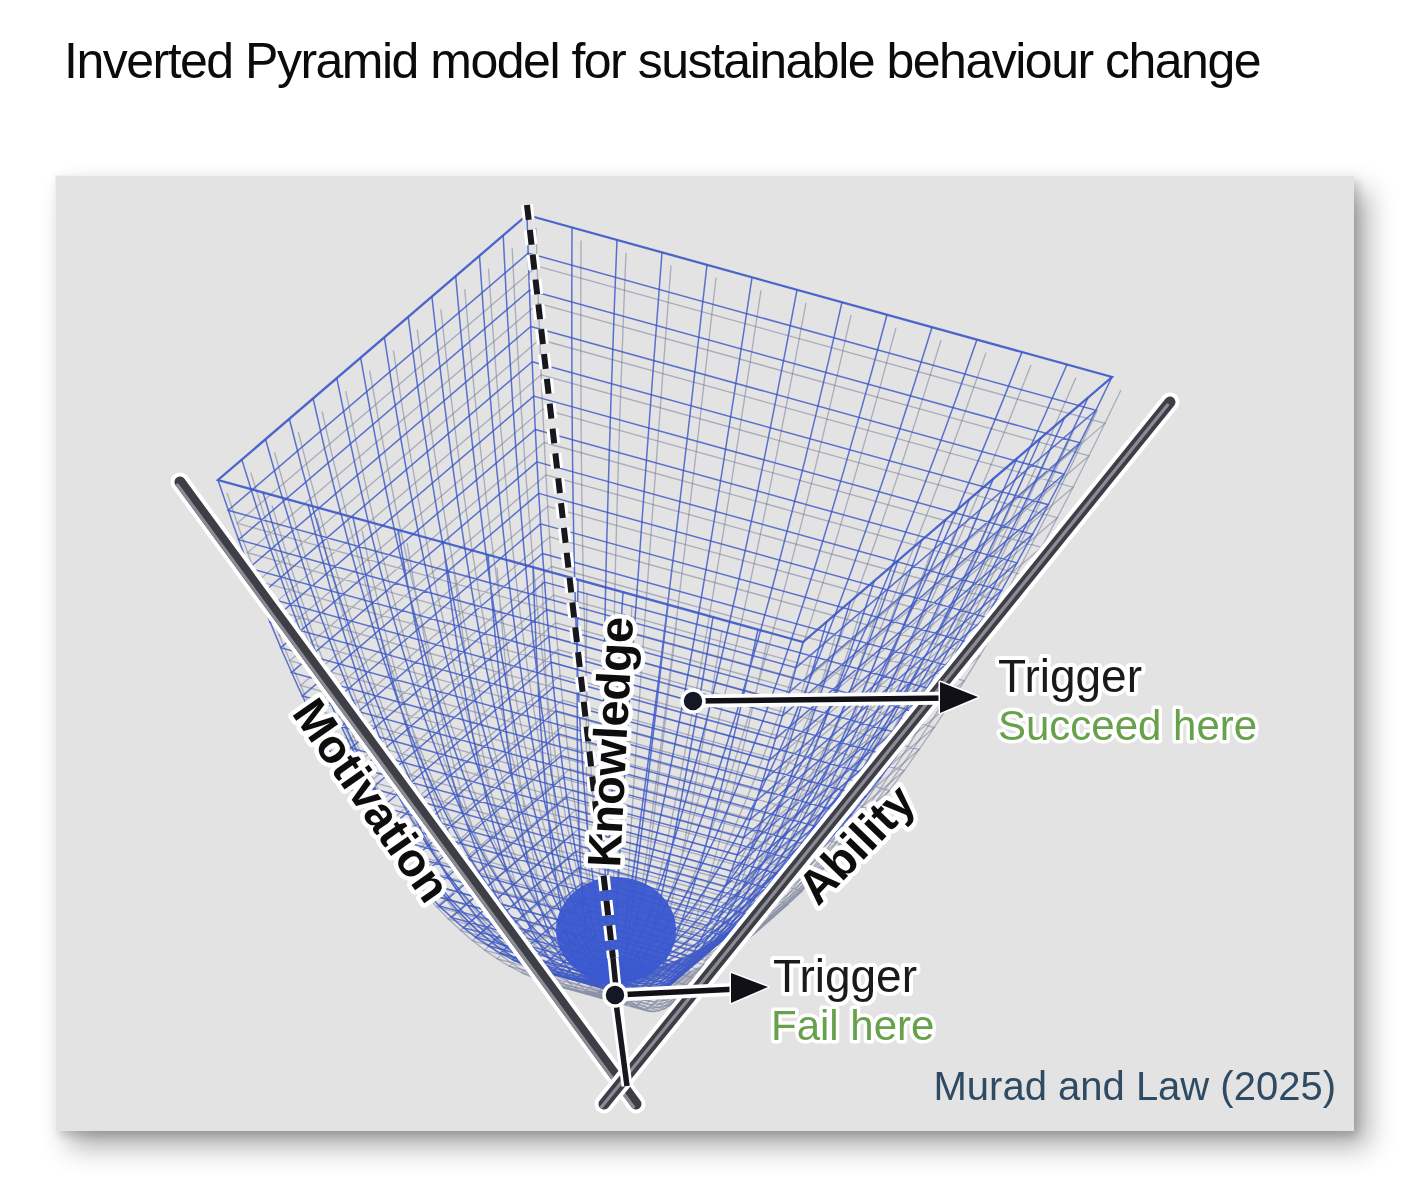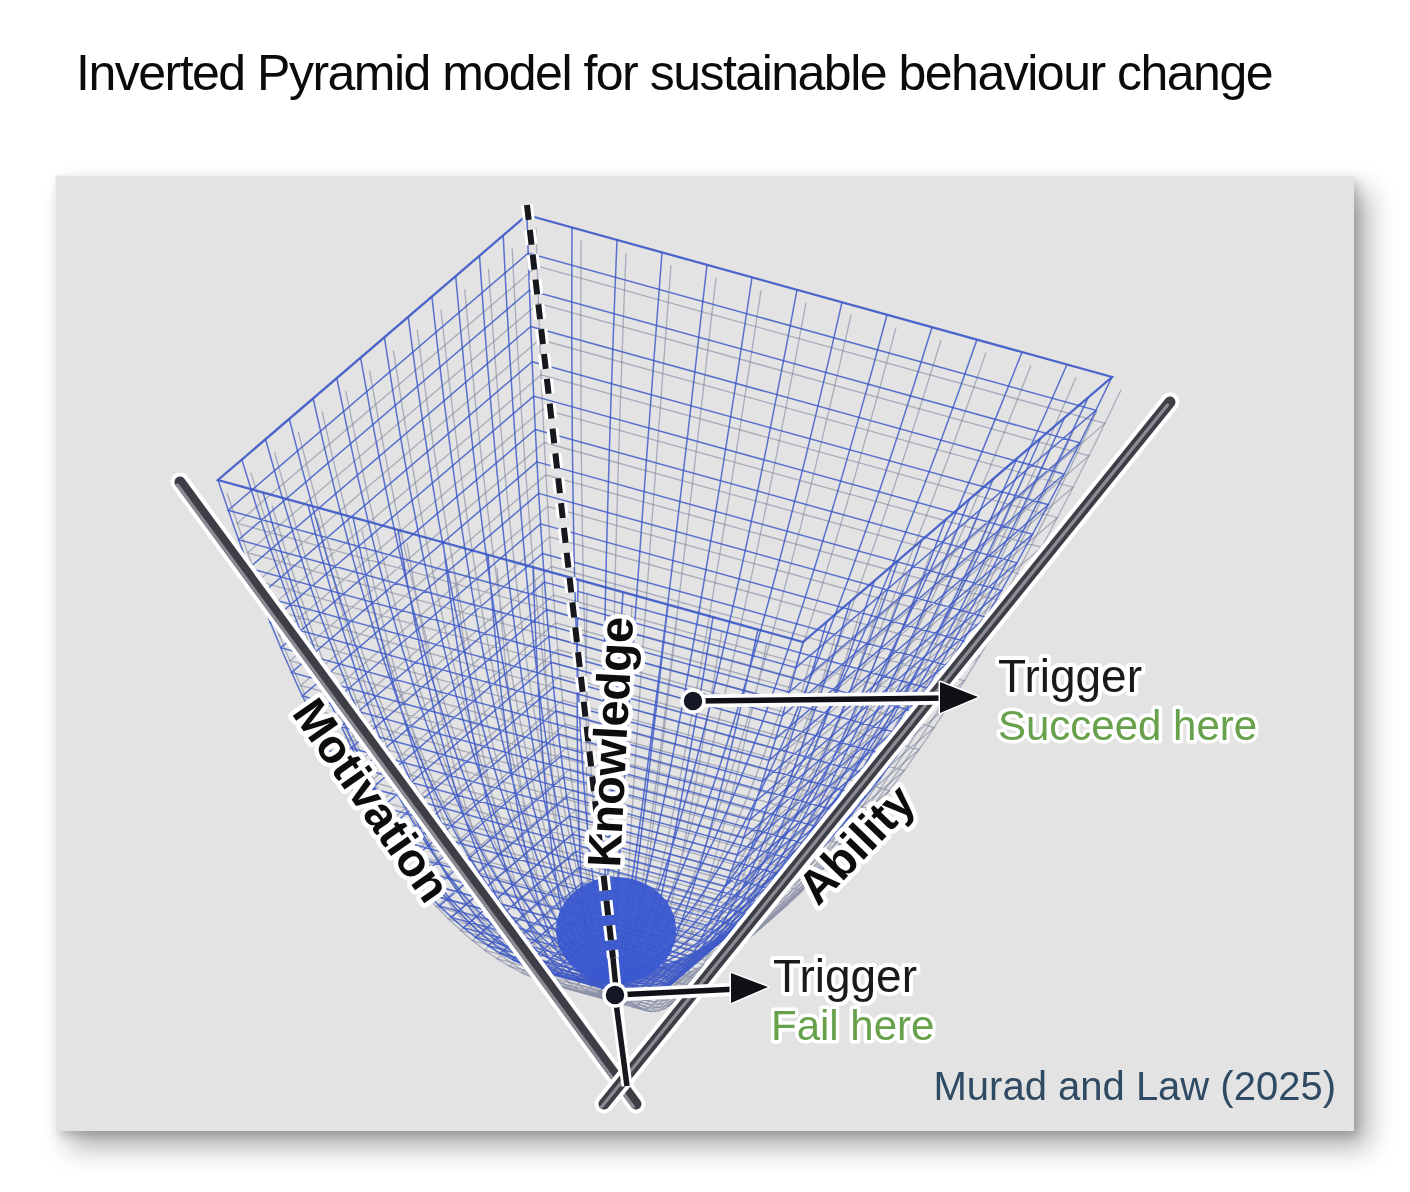--- a/index.html
+++ b/index.html
@@ -1,18 +1,18 @@
 <!DOCTYPE html>
 <html style="--panel_bg: #e3e3e3; --mesh: #3a57c7; --mesh_bright: #3a58d0; --mesh_far: #6e7694; --beam: #3e3e46; --green: #67a14b; --attribution: #2f4a63;"><head>
 <meta charset="utf-8">
 <style>
   html,body{margin:0;padding:0;background:#ffffff;}
   body{width:1410px;height:1192px;position:relative;overflow:hidden;
        font-family:"Liberation Sans",sans-serif;}
-  .page-title{position:absolute;left:60px;top:28px;margin:16px;
+  .page-title{position:absolute;left:60px;top:28px;margin:4px;
       font-size:50px;font-weight:400;letter-spacing:-1.5px;color:#0b0b0b;white-space:nowrap;}
   .panel{position:absolute;left:55px;top:175px;width:1298px;height:955px;
       background:var(--panel_bg,#e3e3e3);
       box-shadow:14px 16px 26px rgba(0,0,0,0.32), 4px 5px 9px rgba(0,0,0,0.16);
       border-top:1px solid #f2f2f2;border-left:1px solid #efefef;}
   svg.diagram{position:absolute;left:0;top:0;width:1410px;height:1192px;}
 
   .mesh-near{fill:none;stroke:var(--mesh,#3a57c7);stroke-width:1.5;opacity:0.82;}
   .mesh-rim{fill:none;stroke:var(--mesh,#3a57c7);stroke-width:2.3;opacity:0.9;}
   .mesh-far{fill:none;stroke:var(--mesh_far,#6e7694);stroke-width:1.3;opacity:0.5;}

